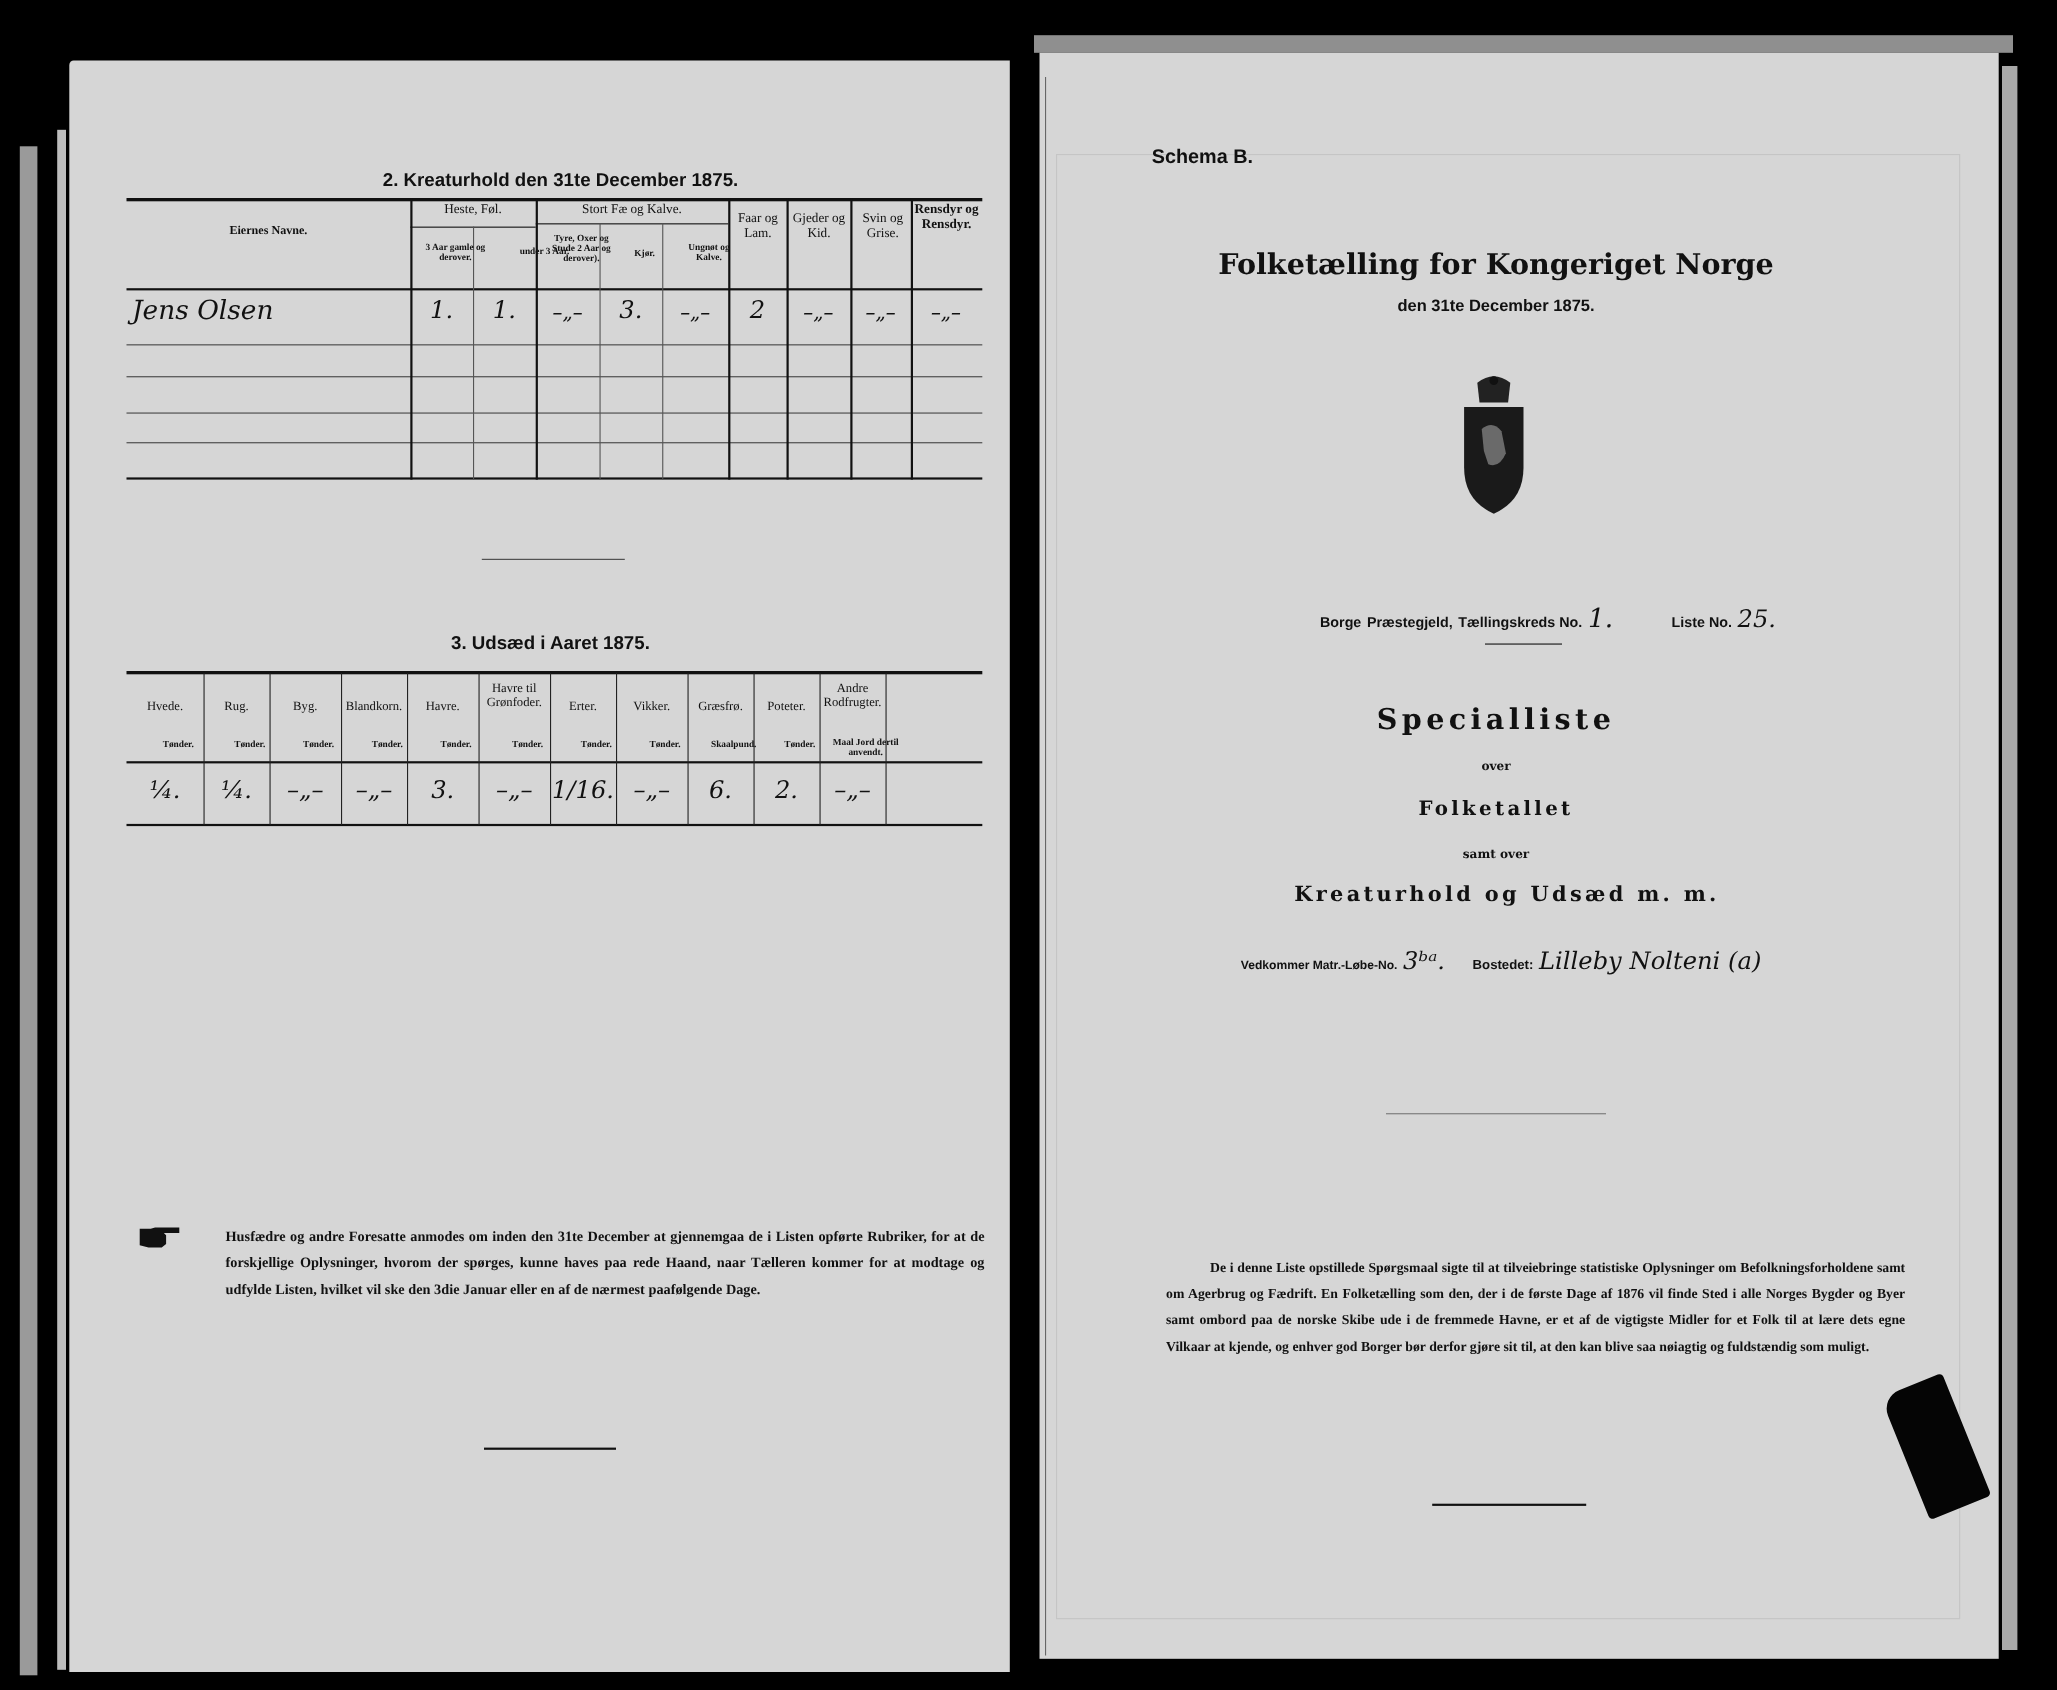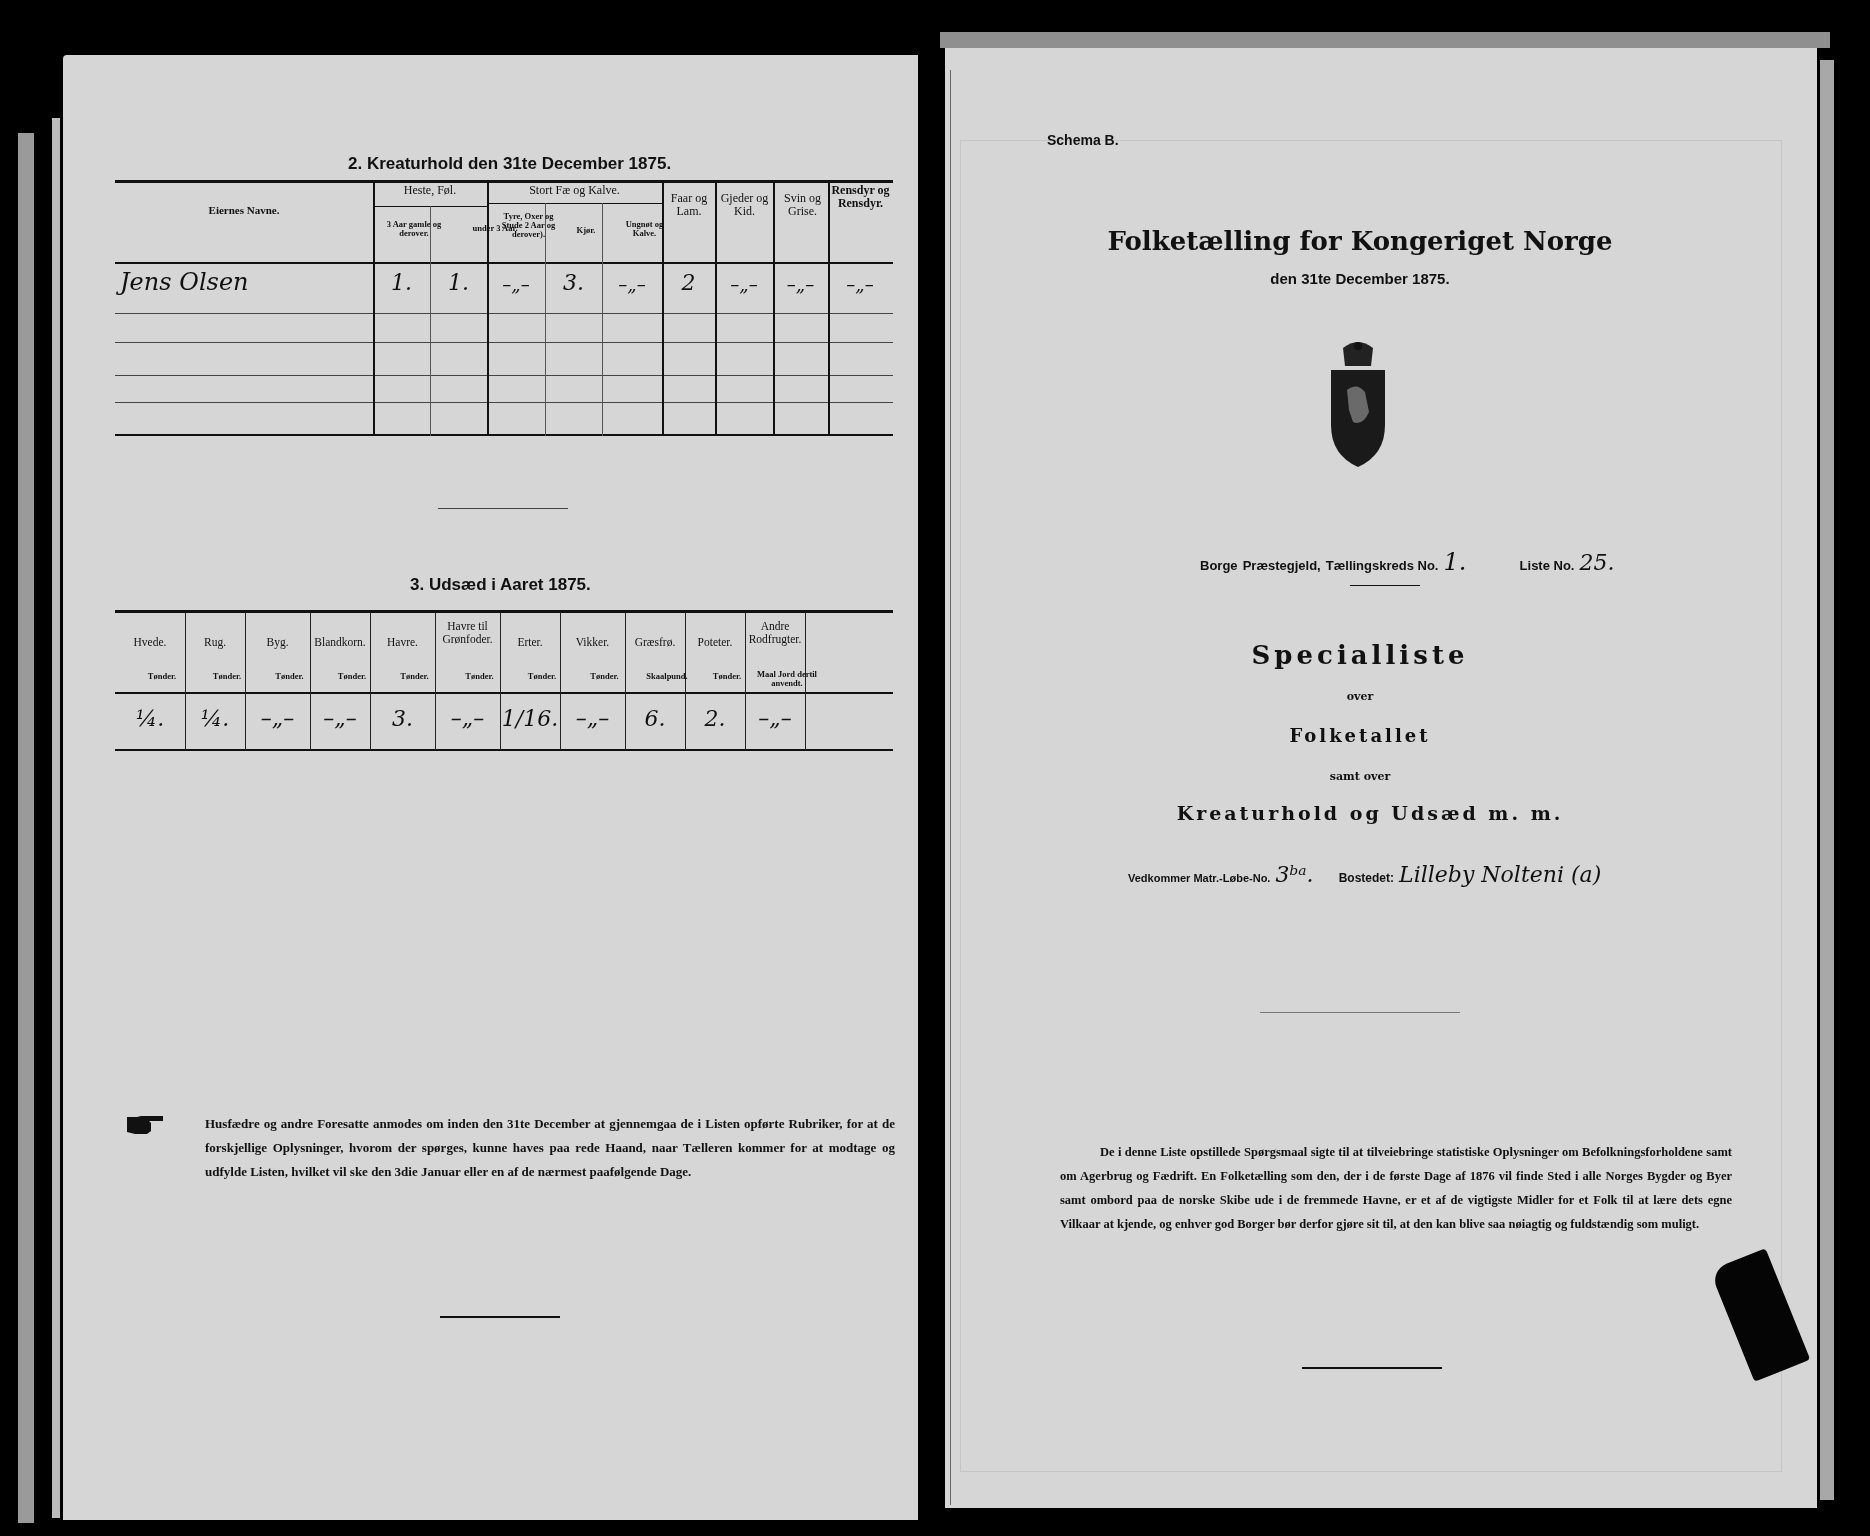--- a/index.html
+++ b/index.html
@@ -141,21 +141,21 @@
 </div>
 <div class="abs body-text" style="left:205px;top:1112px;width:690px;">Husfædre og andre Foresatte anmodes om inden den 31te December at gjennemgaa de i Listen opførte Rubriker, for at de forskjellige Oplysninger, hvorom der spørges, kunne haves paa rede Haand, naar Tælleren kommer for at modtage og udfylde Listen, hvilket vil ske den 3die Januar eller en af de nærmest paafølgende Dage.</div>
 
 <div class="hr" style="left:440px;top:1316px;width:120px;height:2px;"></div>
 
 <div class="page page-right"></div>
 
 <div class="ghost" style="left:960px;top:140px;width:820px;height:1330px;"></div>
 <div class="vr" style="left:950px;top:70px;height:1435px;width:1px;background:#666;"></div>
 
-<div class="abs title-b" style="left:1047px;top:132px;font-size:14px;">Schema B.</div>
+<div class="abs title-b" style="left:1047px;top:132px;font-size:18px;">Schema B.</div>
 
 <div class="abs center" style="left:1080px;top:226px;width:560px;font-family:'DejaVu Serif',serif;font-weight:bold;font-size:26px;">Folketælling for Kongeriget Norge</div>
 <div class="abs title-b center" style="left:1200px;top:270px;width:320px;font-size:15px;">den 31te December 1875.</div>
 
 <div class="abs" style="left:1325px;top:340px;width:66px;height:130px;">
   <svg width="66" height="130" viewBox="0 0 66 130">
     <path d="M18 8 q15 -12 30 0 l-2 18 h-26 z" fill="#222"></path>
     <circle cx="33" cy="6" r="4" fill="#111"></circle>
     <path d="M6 30 h54 v55 q0 30 -27 42 q-27 -12 -27 -42 z" fill="#1a1a1a"></path>
     <path d="M22 50 q10 -8 18 2 l4 20 q-6 14 -16 10 l-4 -12 z" fill="#6a6a6a"></path>

